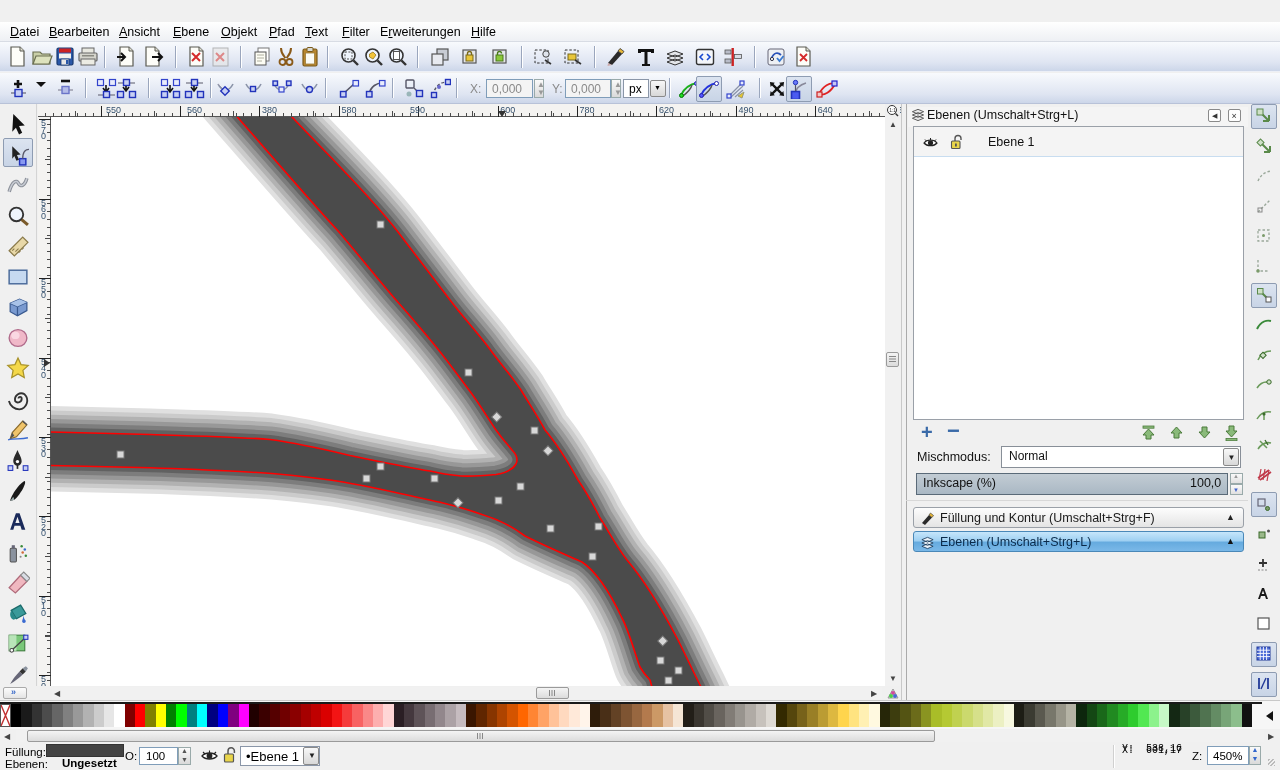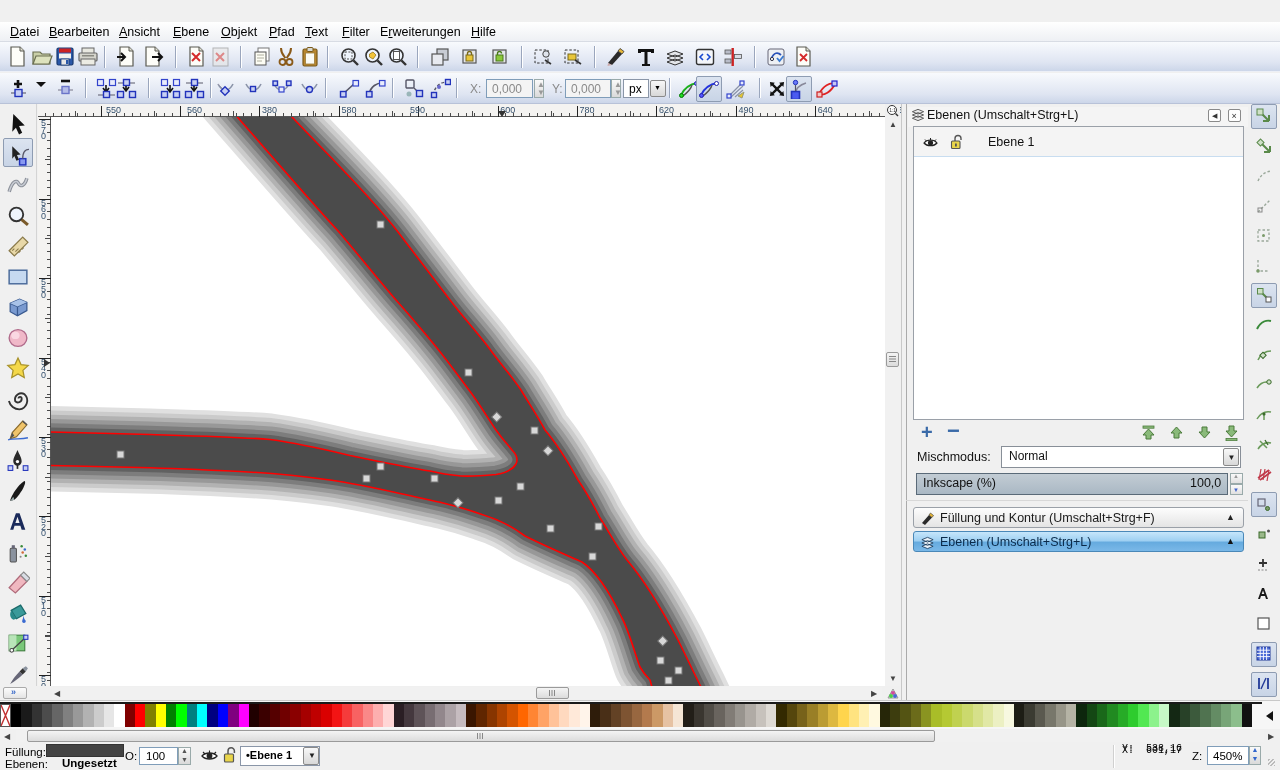--- a/index.html
+++ b/index.html
@@ -849,21 +849,21 @@
 <svg class="abs" style="left:201px;top:4px" width="17" height="16" viewBox="0 0 17 16">
         <path d="M1 9 C4.5 5 12.5 5 16 9 C12.5 13 4.5 13 1 9 Z" fill="#fff" stroke="#222" stroke-width="1.3"></path>
         <circle cx="8.5" cy="8.8" r="2.9" fill="#222"></circle>
         <path d="M2 5 L4 7 M8.5 3.5 V6 M15 5 L13 7" stroke="#222" stroke-width="1.1"></path>
       </svg>
 <svg class="abs" style="left:222px;top:3px" width="16" height="17" viewBox="0 0 16 17">
         <rect x="2.5" y="8" width="9" height="8" rx="1" fill="#e8d44a" stroke="#555" stroke-width="1.2"></rect>
         <path d="M6 8 V5 A3.2 3.2 0 0 1 12.4 5 V7" fill="none" stroke="#555" stroke-width="1.5"></path>
       </svg>
 <div class="abs field" style="left:240px;top:3px;width:80px;height:20px;border-color:#8a96a8"></div>
-<span class="abs" style="left:246px;top:6px;font-size:11px;font-weight:bold">•Ebene 1</span>
+<span class="abs" style="left:246px;top:6px;font-size:13px;font-weight:normal">•Ebene 1</span>
 <div class="abs combobtn" style="left:303px;top:4px;width:16px;height:18px">
         <span class="abs" style="left:4px;top:3px;font-size:8px;color:#222">▼</span>
       </div>
 <div class="abs" style="left:1113px;top:2px;width:1px;height:23px;background:#d0d0d0;box-shadow:1px 0 0 #fff"></div>
 <span class="abs small" style="left:1122px;top:2px;font-family:'Liberation Mono',monospace">X:&nbsp;&nbsp;601,17</span>
 <span class="abs small" style="left:1122px;top:0;font-family:Liberation Mono, monospace">Y:&nbsp;&nbsp;538,16</span>
 <span class="abs" style="left:1192px;top:7px;font-size:11.5px">Z:</span>
 <div class="abs spin" style="left:1207px;top:3px;width:42px;height:19px">
         <span class="abs" style="left:5px;top:3px;font-size:11.5px">450%</span>
       </div>

